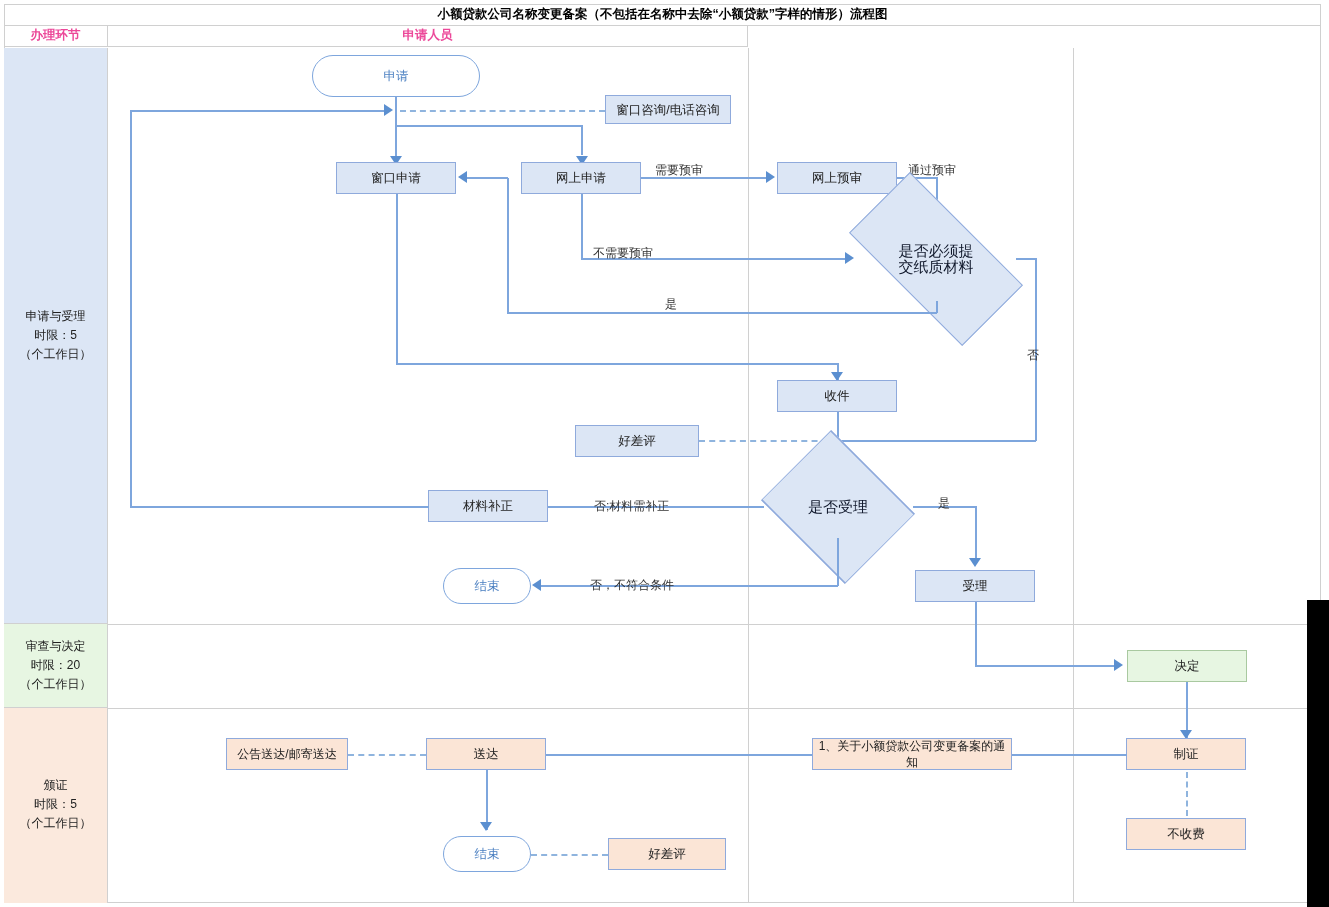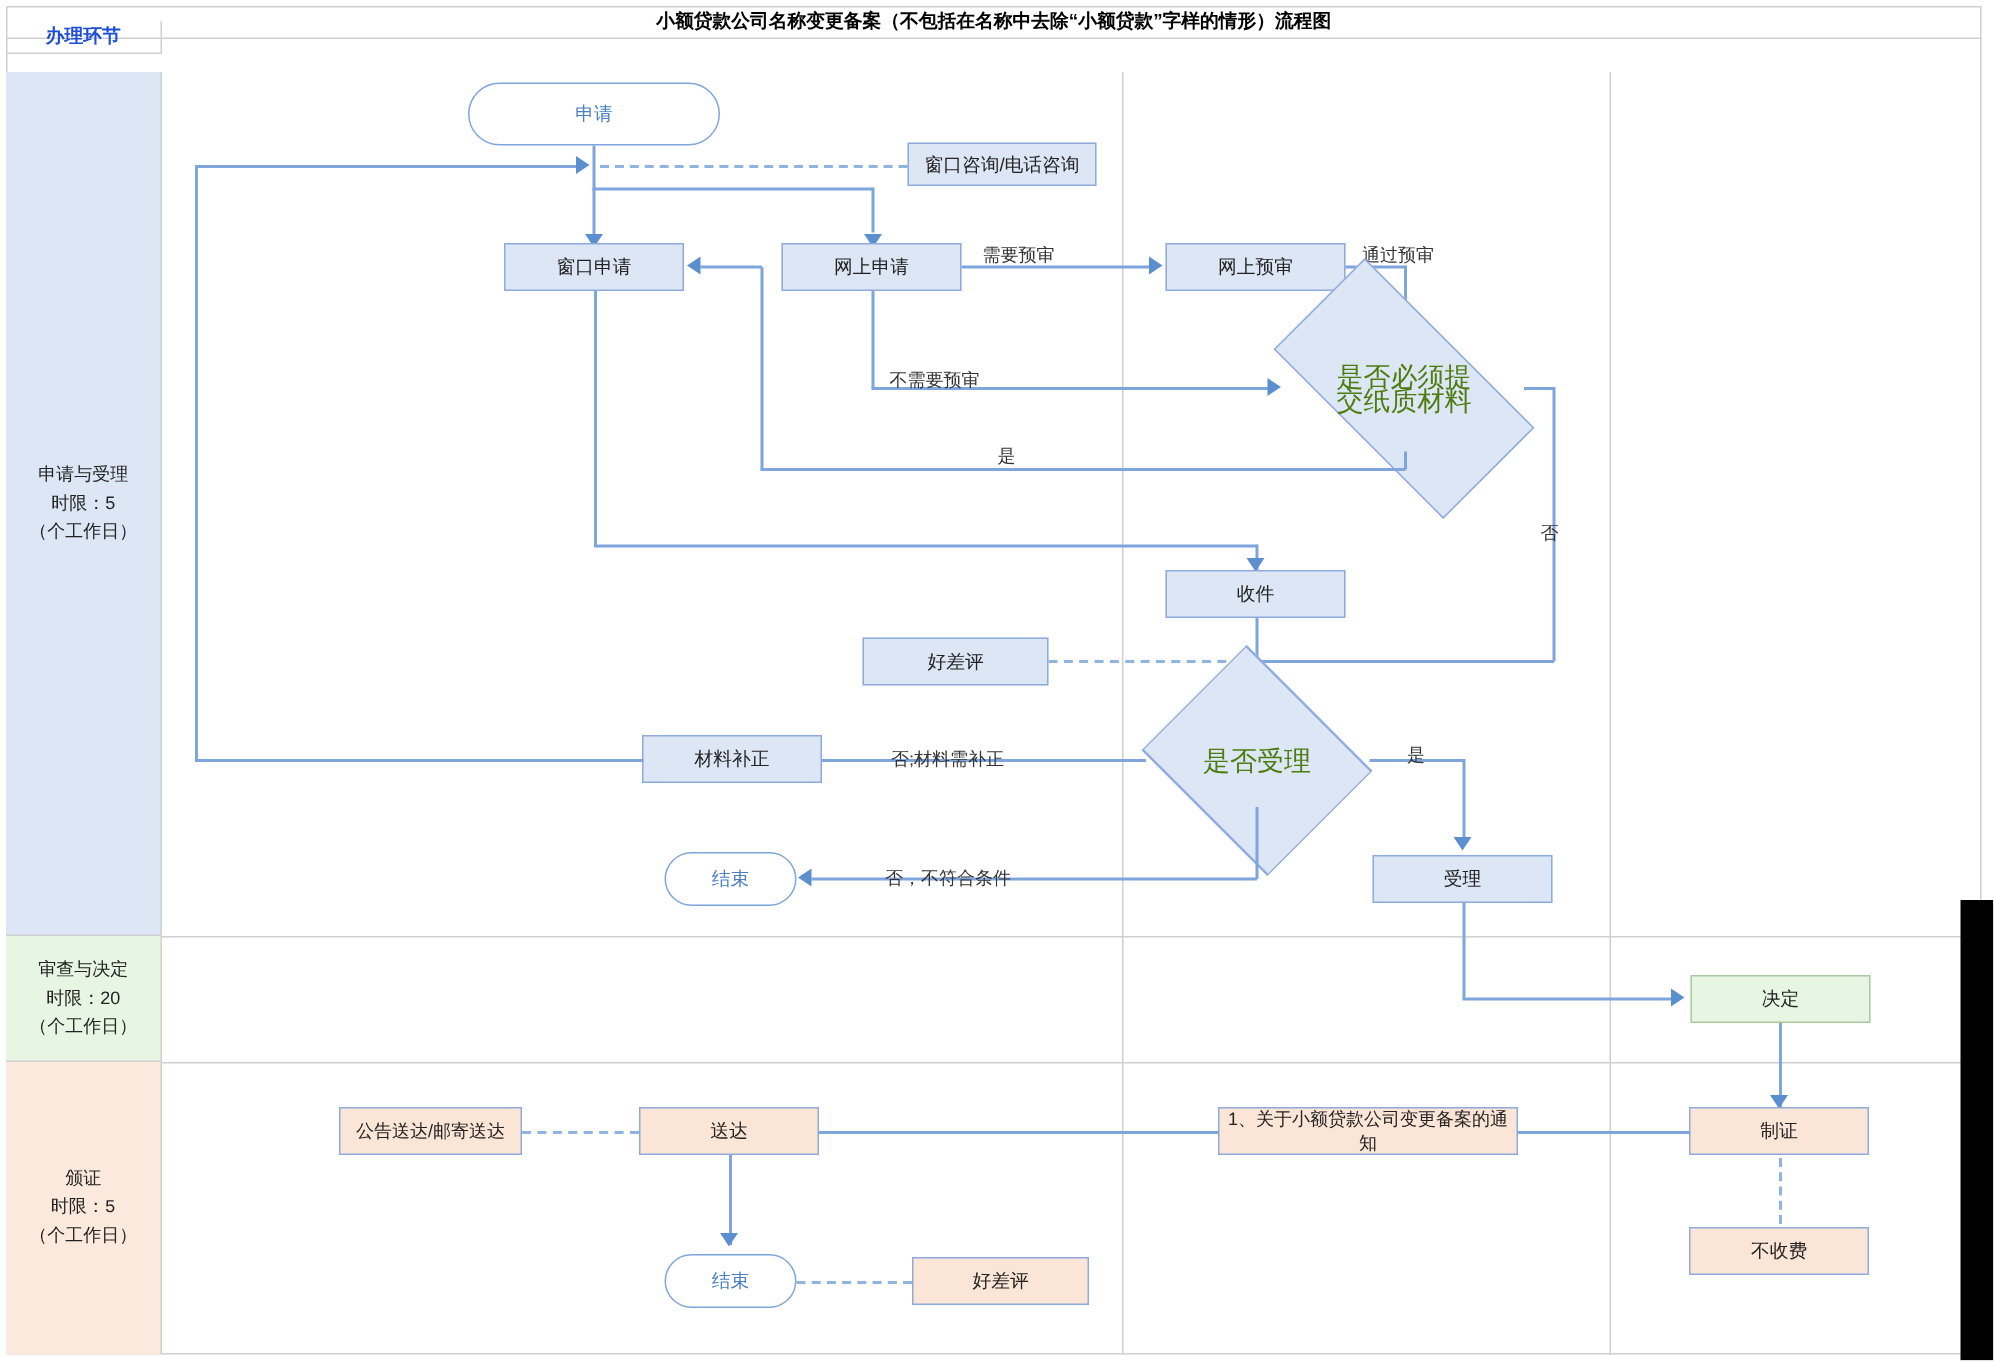--- a/index.html
+++ b/index.html
@@ -7,24 +7,24 @@
   #page{position:relative;width:1329px;height:907px;background:#ffffff;overflow:hidden;}
 
   
   .frame{position:absolute;left:4px;top:4px;width:1317px;height:899px;border:1px solid #d0d0d0;box-sizing:border-box;}
 
   .title-bar{position:absolute;left:4px;top:4px;width:1317px;height:22px;
     display:flex;align-items:center;justify-content:center;
     border-bottom:1px solid #d0d0d0;box-sizing:border-box;
     font-size:12.5px;font-weight:bold;color:#000;}
 
-  .head-row{position:absolute;top:14px;height:22px;
+  .head-row{position:absolute;top:25px;height:22px;
     display:flex;align-items:center;justify-content:center;
     border-bottom:1px solid #d0d0d0;border-right:1px solid #d0d0d0;box-sizing:border-box;
-    font-size:12.5px;font-weight:bold;color:#1d4ed8;}
+    font-size:12.5px;font-weight:bold;color:#ec4899;}
   .hc0{left:4px;width:104px;}
   .hc1{left:108px;width:640px;}
   .hc2{left:748px;width:325px;}
   .hc3{left:1073px;width:248px;border-right:none;}
 
   
   .lane-sep{position:absolute;width:1px;background:#d0d0d0;}
 
   
   .stage{position:absolute;left:4px;width:104px;
@@ -41,21 +41,21 @@
     justify-content:center;text-align:center;font-size:12.5px;color:#222;
     border:1px solid #8faadc;line-height:16px;}
   .n-blue{background:#dce6f5;}
   .n-green{background:#e7f6e2;border-color:#a9c9a0;}
   .n-peach{background:#fbe5d6;}
   .n-term{background:#ffffff;border:1.6px solid #7ea6dd;border-radius:26px;color:#4a7fc1;}
   .n-diamond{background:transparent;border:none;}
   .diamond-shape{position:absolute;left:0;top:0;width:100%;height:100%;
     background:#dce6f5;border:1px solid #8faadc;box-sizing:border-box;
     transform:rotate(45deg);}
-  .diamond-label{position:relative;z-index:2;font-size:18px;color:#4d7c0f;line-height:16px;}
+  .diamond-label{position:relative;z-index:2;font-size:15px;color:#0f172a;line-height:16px;}
 
   
   .ln{position:absolute;background:#7ea6dd;}
   .lnh{height:1.6px;}
   .lnv{width:1.6px;}
   .dsh-h{position:absolute;height:0;border-top:2px dashed #8fb4de;}
   .dsh-v{position:absolute;width:0;border-left:2px dashed #8fb4de;}
   .arw{position:absolute;width:0;height:0;}
   .arw-d{border-left:6px solid transparent;border-right:6px solid transparent;border-top:9px solid #5b8fd0;}
   .arw-r{border-top:6px solid transparent;border-bottom:6px solid transparent;border-left:9px solid #5b8fd0;}
@@ -69,20 +69,21 @@
 </head>
 <body>
 
 <div id="page">
 
   <div class="frame"></div>
 
   <div class="title-bar">小额贷款公司名称变更备案（不包括在名称中去除“小额贷款”字样的情形）流程图</div>
 
   <div class="head-row hc0">办理环节</div>
+  <div class="head-row hc1">申请人员</div>
 
   <div class="lane-sep" style="left:748px;top:48px;height:855px;"></div>
   <div class="lane-sep" style="left:1073px;top:48px;height:855px;"></div>
 
   <div class="band-sep" style="top:624px;"></div>
   <div class="band-sep" style="top:708px;"></div>
 
   <div class="stage" style="top:48px;height:576px;background:#dce6f5;">
     <div>申请与受理</div>
     <div>时限：5</div>

